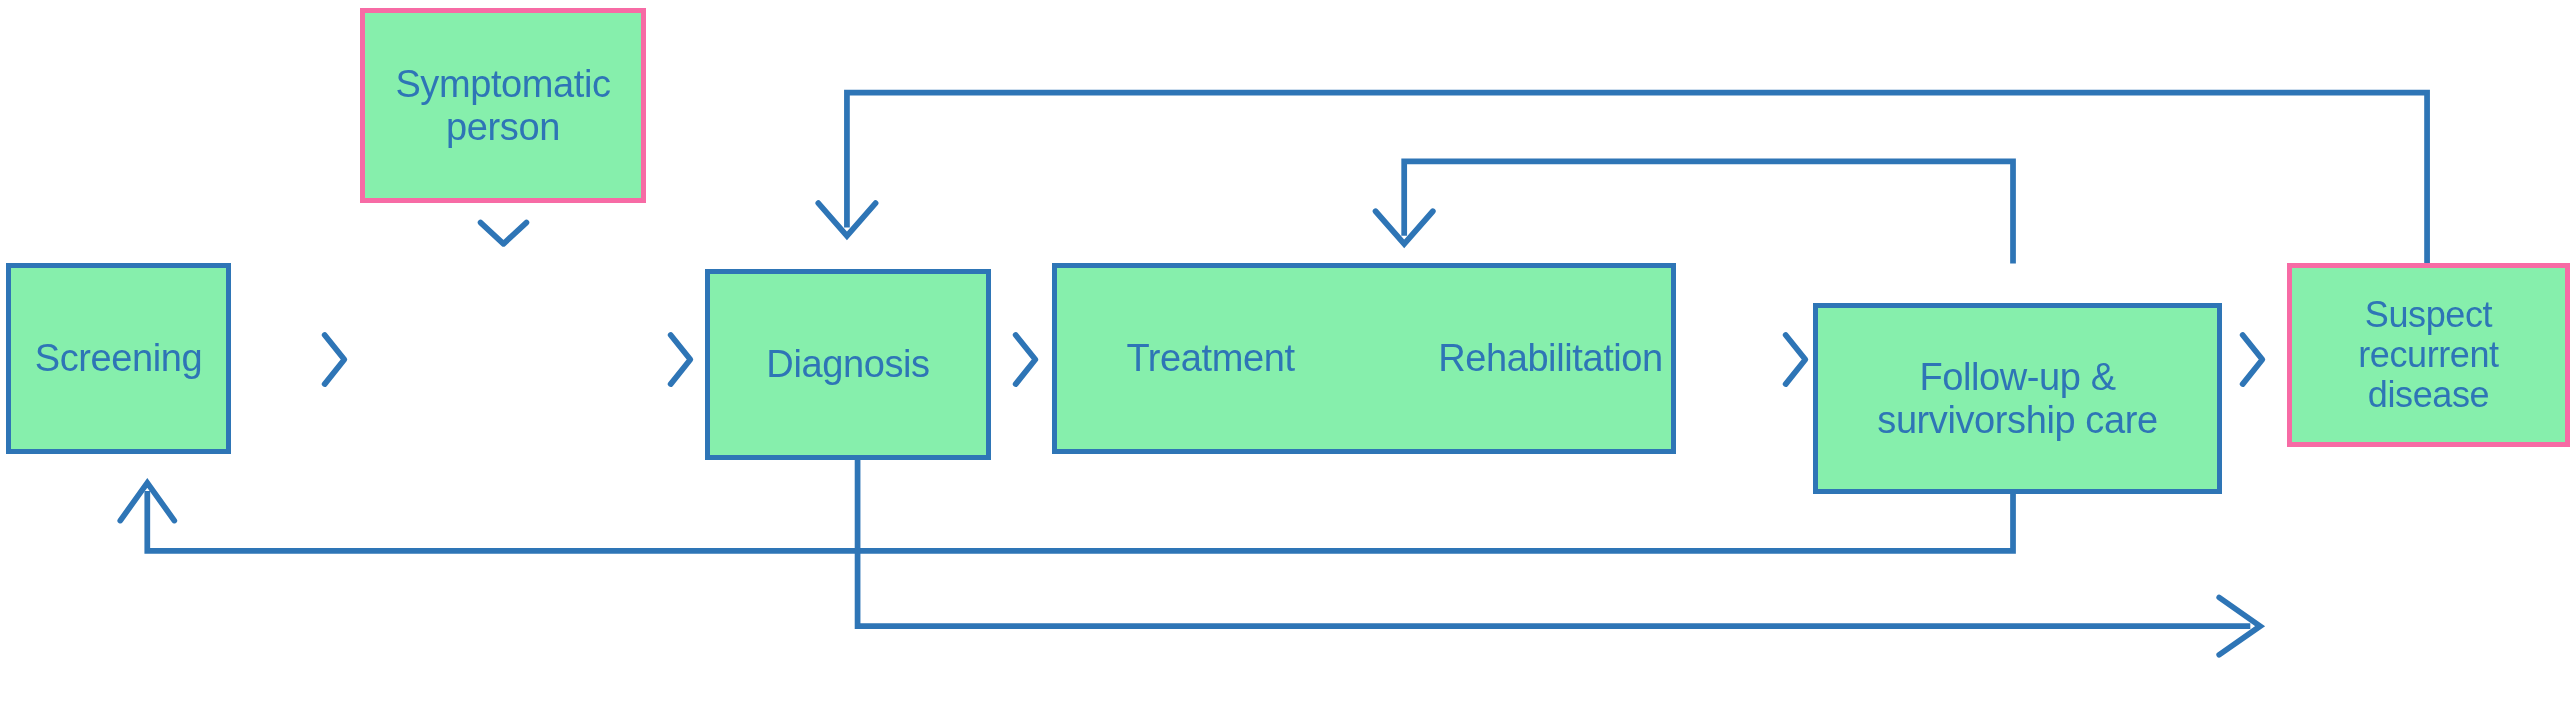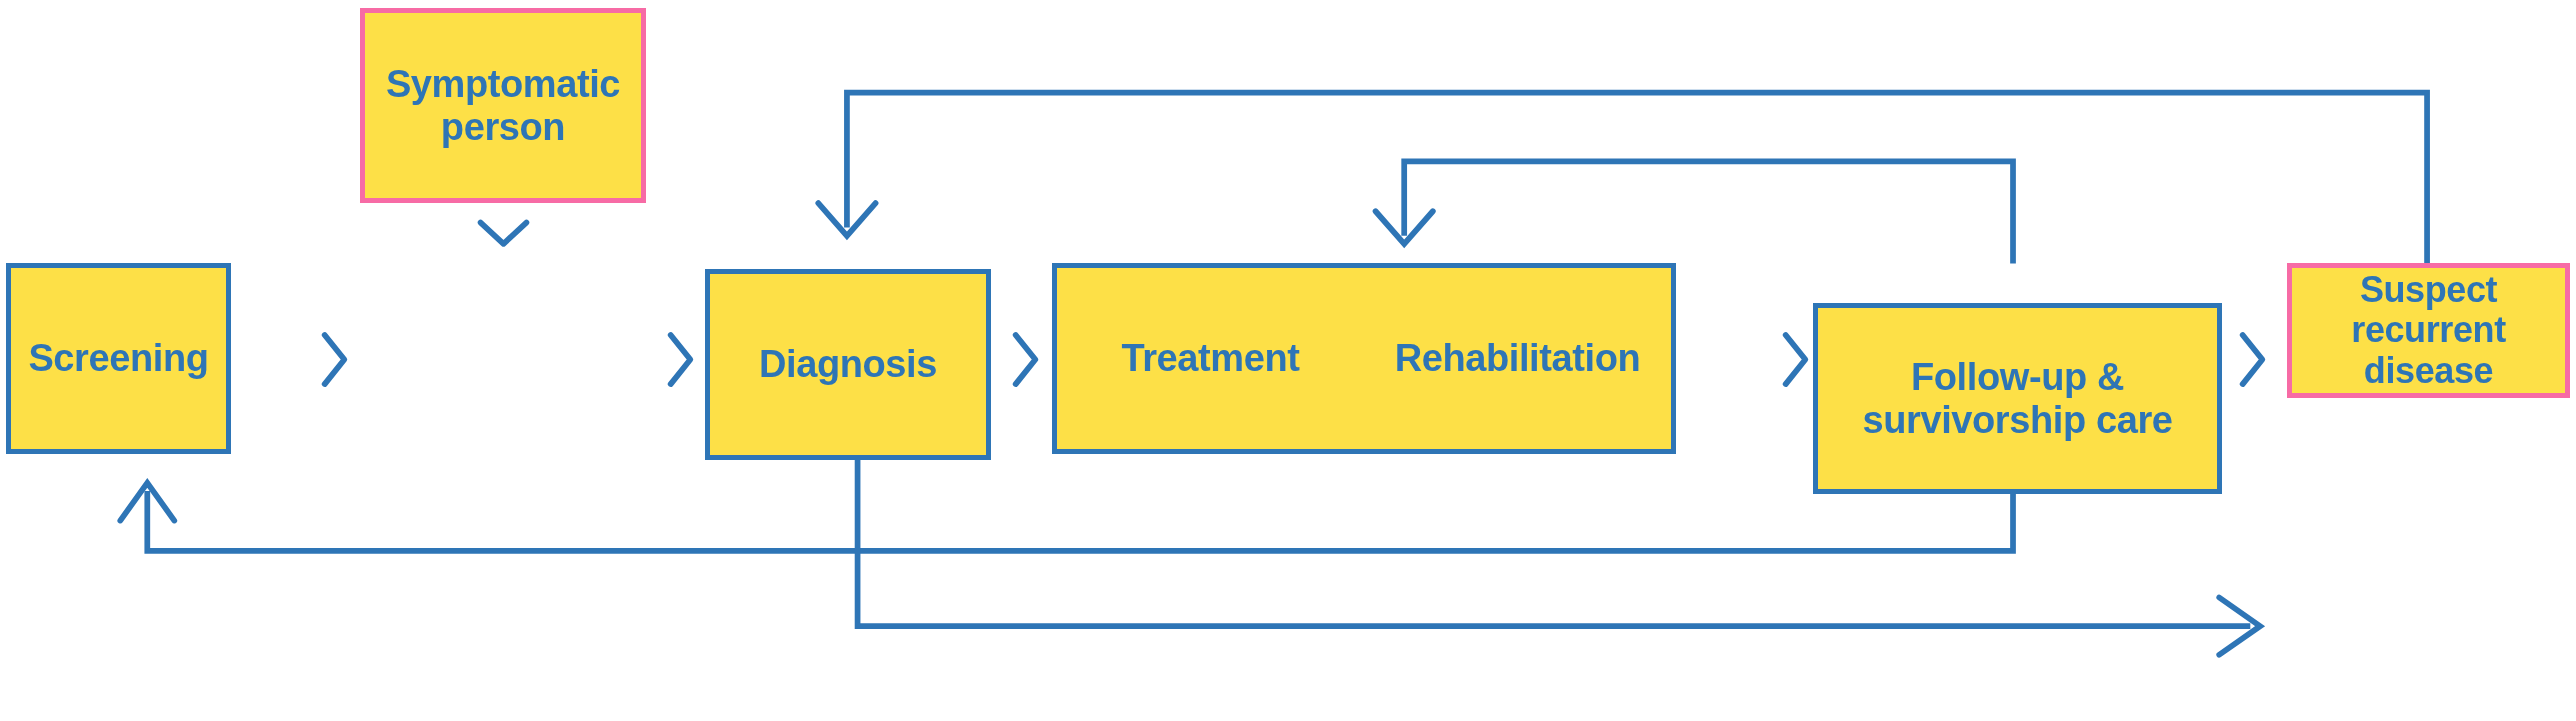--- a/index.html
+++ b/index.html
@@ -1,20 +1,20 @@
 <!DOCTYPE html>
 <html style="font-size:13px"><head>
 <meta charset="utf-8">
 <title>Cancer care pathway flow diagram</title>
 <style>
   html,body{margin:0;padding:0;background:#ffffff;}
   body{font-family:"Liberation Sans", sans-serif;}
   #stage{position:relative;width:2576px;height:722px;background:#ffffff;overflow:hidden;}
   #flow-svg{position:absolute;left:0;top:0;width:2576px;height:722px;}
-  .node{position:absolute;box-sizing:border-box;background:#fde047;display:flex;align-items:center;justify-content:center;text-align:center;line-height:1.12;font-weight:700;letter-spacing:-0.4px;}
+  .node{position:absolute;box-sizing:border-box;background:#86efac;display:flex;align-items:center;justify-content:center;text-align:center;line-height:1.12;font-weight:400;letter-spacing:-0.4px;}
   .node.blue{border:5.7px solid #2E75B6;color:#2E75B6;}
   .node.pink{border:5.7px solid #F76BA5;}
   .node.pink.pinktext{color:#E5267F;}
   .node.pink.bluetext{color:#2E75B6;}
   .node span{display:block;width:100%;padding:0 8.2px;box-sizing:border-box;}
   .chev{position:absolute;color:#2E75B6;font-weight:400;display:flex;align-items:center;justify-content:center;}
   .chev svg{display:block;}
 </style>
 </head>
 <body>
@@ -56,28 +56,28 @@
     <span>Symptomatic person</span>
   </div>
 
 
   <div class="node blue" style="left:705px;top:269px;width:286px;height:191px;font-size:38px;">
     <span>Diagnosis</span>
   </div>
 
   <div class="node blue" style="left:1052px;top:263px;width:624px;height:191px;font-size:38px;padding:0;">
     <span style="width:50%;">Treatment</span>
-    <span style="width:50%;">Rehabilitation</span>
+    <span style="width:50%;text-align:right;">Rehabilitation</span>
   </div>
 
   <div class="node blue" style="left:1813px;top:263px;width:409px;height:191px;font-size:38px;margin-top:40px;">
     <span>Follow-up &amp; survivorship care</span>
   </div>
 
-  <div class="node pink bluetext" style="left:2287px;top:263px;width:283px;height:135px;font-size:36px;">
+  <div class="node pink bluetext" style="left:2287px;top:263px;width:283px;height:184px;font-size:36px;">
     <span>Suspect recurrent disease</span>
   </div>
 
 
   <div class="chev" style="left:313px;top:329px;width:43px;height:61px;">
     <svg width="33" height="59" viewBox="0 0 40 72">
         <path d="M 8 6 L 32 36 L 8 66" fill="none" stroke="#2E75B6" stroke-width="7" stroke-linecap="round" stroke-linejoin="round"></path>
       </svg>
   </div>
 

